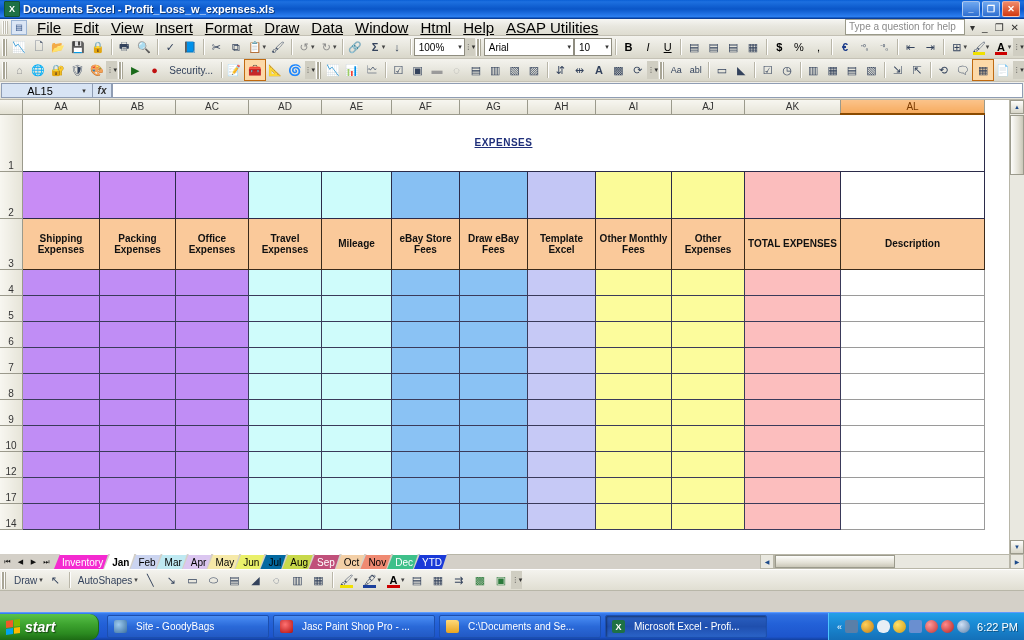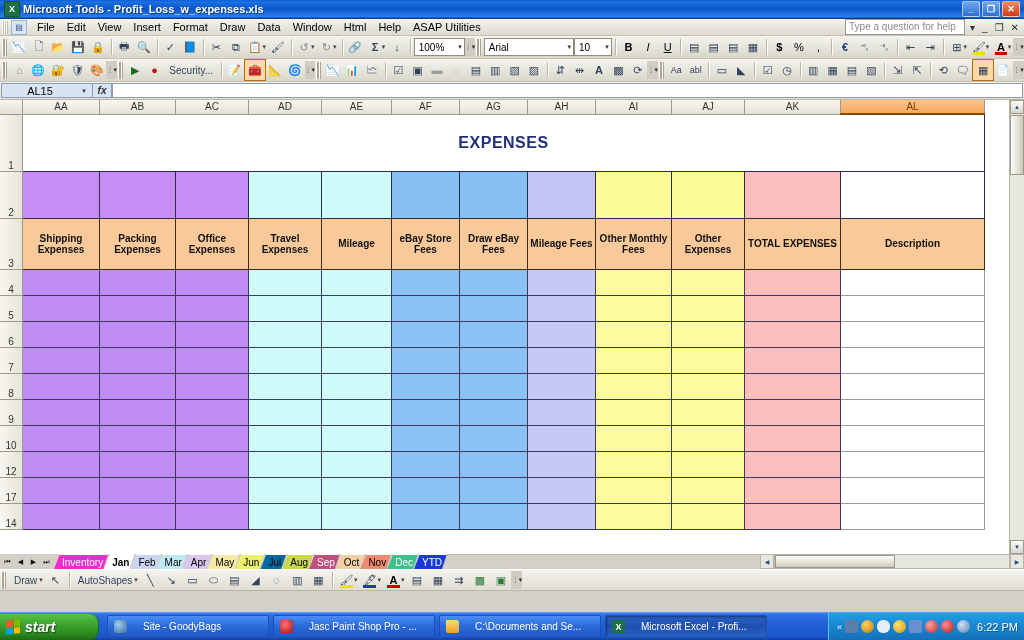--- a/index.html
+++ b/index.html
@@ -50,21 +50,21 @@
   }
   .menu-grip{width:6px;height:13px;margin-right:3px;
     background:repeating-linear-gradient(90deg,#fff 0 1px,#b9b6aa 1px 2px);
     border:none;opacity:.85;}
   .menu-xicon{
     width:14px;height:13px;margin-right:4px;background:#dbe6f5;
     border:1px solid #9bb4d4;display:flex;align-items:center;justify-content:center;
     font-size:8px;color:#2a4a80;
   }
   .menu-item{
-    padding:1px 6px;font-size:11px;color:#000;white-space:nowrap;
+    padding:1px 6px;font-size:15px;color:#000;white-space:nowrap;text-decoration:underline;
   }
   .menu-right{margin-left:auto;display:flex;align-items:center;gap:3px;padding-right:3px;}
   .ask-box{
     width:112px;height:14px;background:#fff;border:1px solid #9a9a8a;
     font-size:10px;color:#8a8a8a;padding:0 3px;line-height:14px;
     overflow:hidden;white-space:nowrap;
   }
   .mini-btn{font-size:10px;color:#333;padding:0 2px;}
 
   
@@ -136,22 +136,22 @@
   .rowhead{
     background:linear-gradient(90deg,#f7f6f0,#e6e4d8);
     border:1px solid #9b9a8c;border-top:none;border-left:none;
     text-align:center;font-size:10px;color:#333;padding:0;width:22px;
     vertical-align:bottom;
   }
   td.cell{padding:0;border:1px solid #2b2b4a;font-size:10px;}
   td.plain{border:1px solid #d6d6d6;background:#fff;}
 
   .title-cell{
-    background:#fff;text-align:center;font-weight:bold;font-size:16px;
-    color:#1f2f7a;letter-spacing:.5px;border:1px solid #2b2b4a;
+    background:#fff;text-align:center;font-weight:bold;font-size:10px;
+    color:#1f2f7a;letter-spacing:.5px;border:1px solid #2b2b4a;text-decoration:underline;
   }
   .hdr-cell{
     background:#fac99a;text-align:center;font-weight:bold;font-size:10px;
     color:#111;line-height:11px;border:1px solid #3a2a1a;
   }
   .band{border:1px solid #2b2b4a;}
 
   
   .vscroll{
     position:absolute;right:0;top:0;width:14px;bottom:0;
@@ -221,21 +221,21 @@
     color:#fff;font-style:italic;font-weight:bold;font-size:14px;
     text-shadow:1px 1px 1px rgba(0,0,0,.5);
   }
   .winlogo{width:14px;height:14px;display:grid;grid-template-columns:1fr 1fr;
     grid-template-rows:1fr 1fr;gap:1px;transform:skewY(-8deg);}
   .winlogo i{display:block;}
   .taskitem{
     height:21px;min-width:0;flex:0 1 148px;margin:0 2px;padding:0 6px;
     background:linear-gradient(180deg,#4a8ef5,#2a69d8 50%,#2259c4);
     border:1px solid #1c4fae;border-radius:2px;
-    display:flex;align-items:center;gap:16px;
+    display:flex;align-items:center;gap:9px;
     color:#fff;font-size:10px;white-space:nowrap;overflow:hidden;
   }
   .taskitem.active{background:linear-gradient(180deg,#2a5fc0,#1f4fae 50%,#2a63c8);
     box-shadow:inset 1px 1px 2px rgba(0,0,0,.4);}
   .tsk-ico{width:13px;height:13px;border-radius:2px;flex:0 0 auto;}
   .tray{
     margin-left:auto;height:27px;display:flex;align-items:center;gap:3px;
     padding:0 6px 0 8px;
     background:linear-gradient(180deg,#23a0e8 0%,#1a8ad4 40%,#1470b8 100%);
     border-left:1px solid #4fc4ff;
@@ -244,21 +244,21 @@
   .clock{color:#fff;font-size:11px;margin-left:4px;text-shadow:1px 1px 0 rgba(0,0,0,.35);}
   .tray-arrow{color:#fff;font-size:9px;}
 </style>
 </head>
 <body>
 
 <div id="app">
 
   <div class="titlebar">
     <div class="tb-icon">X</div>
-    <div class="tb-title">Microsoft Tools - Profit_Loss_w_expenses.xls</div>
+    <div class="tb-title">Documents Excel - Profit_Loss_w_expenses.xls</div>
     <div class="tb-btns">
       <div class="tb-btn min">_</div>
       <div class="tb-btn max">❐</div>
       <div class="tb-btn close">✕</div>
     </div>
   </div>
 
   <div class="menubar">
     <div class="menu-grip"></div>
     <div class="menu-xicon">▤</div>
@@ -494,21 +494,21 @@
 
       <tr>
         <td class="rowhead" style="height:50px">3</td>
         <td class="hdr-cell">Shipping Expenses</td>
         <td class="hdr-cell">Packing Expenses</td>
         <td class="hdr-cell">Office Expenses</td>
         <td class="hdr-cell">Travel Expenses</td>
         <td class="hdr-cell">Mileage</td>
         <td class="hdr-cell">eBay Store Fees</td>
         <td class="hdr-cell">Draw eBay Fees</td>
-        <td class="hdr-cell">Mileage Fees</td>
+        <td class="hdr-cell">Template Excel</td>
         <td class="hdr-cell">Other Monthly Fees</td>
         <td class="hdr-cell">Other Expenses</td>
         <td class="hdr-cell">TOTAL EXPENSES</td>
         <td class="hdr-cell">Description</td>
       </tr>
 
       </tbody>
         <tbody id="databody">
           <tr>
             <td class="rowhead" style="height: 25px;">4</td>

